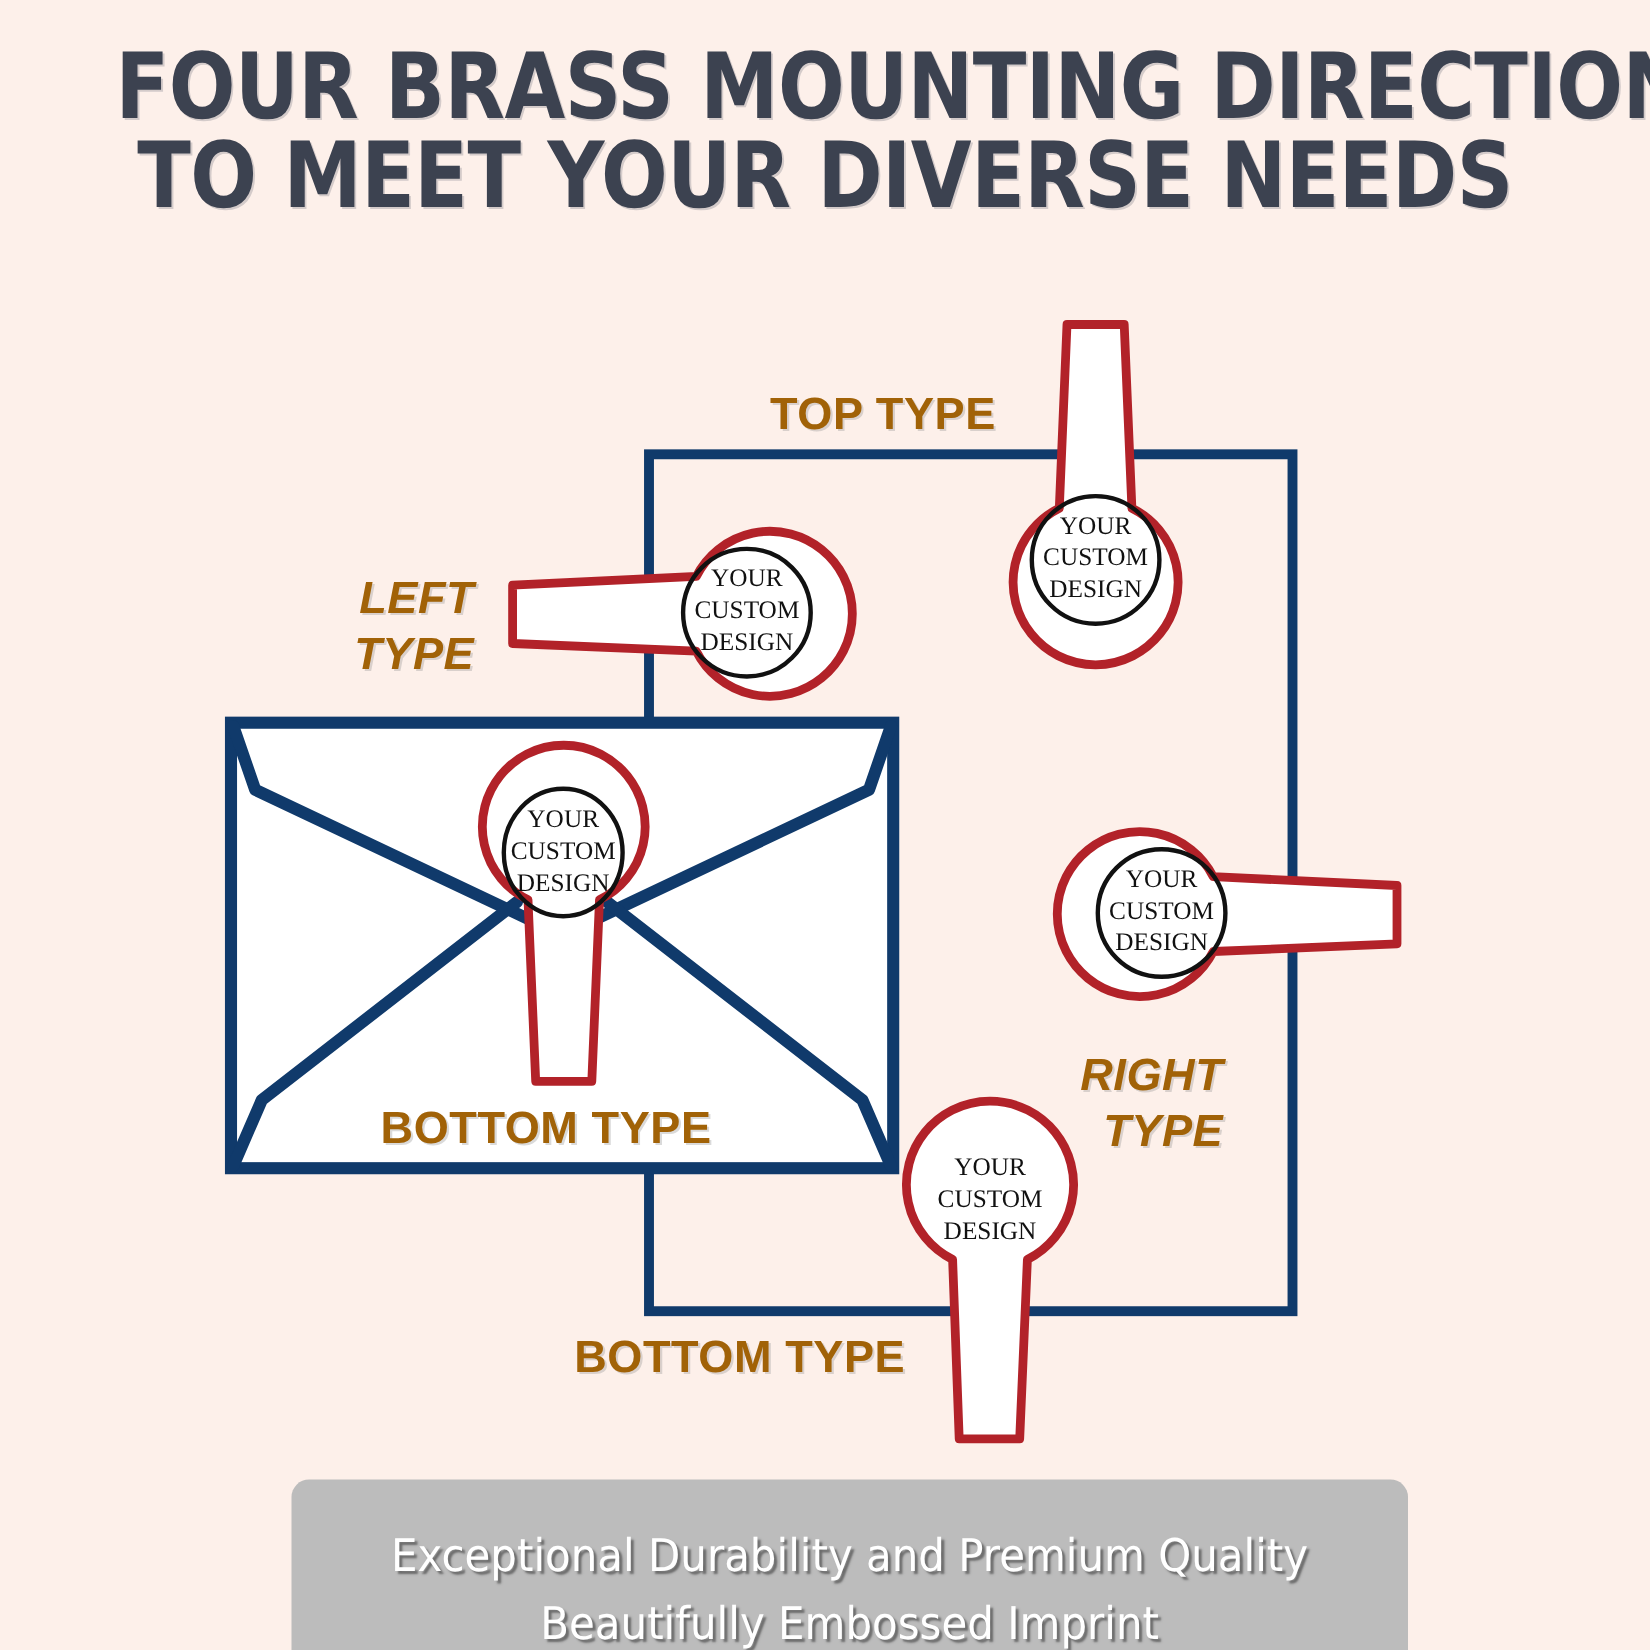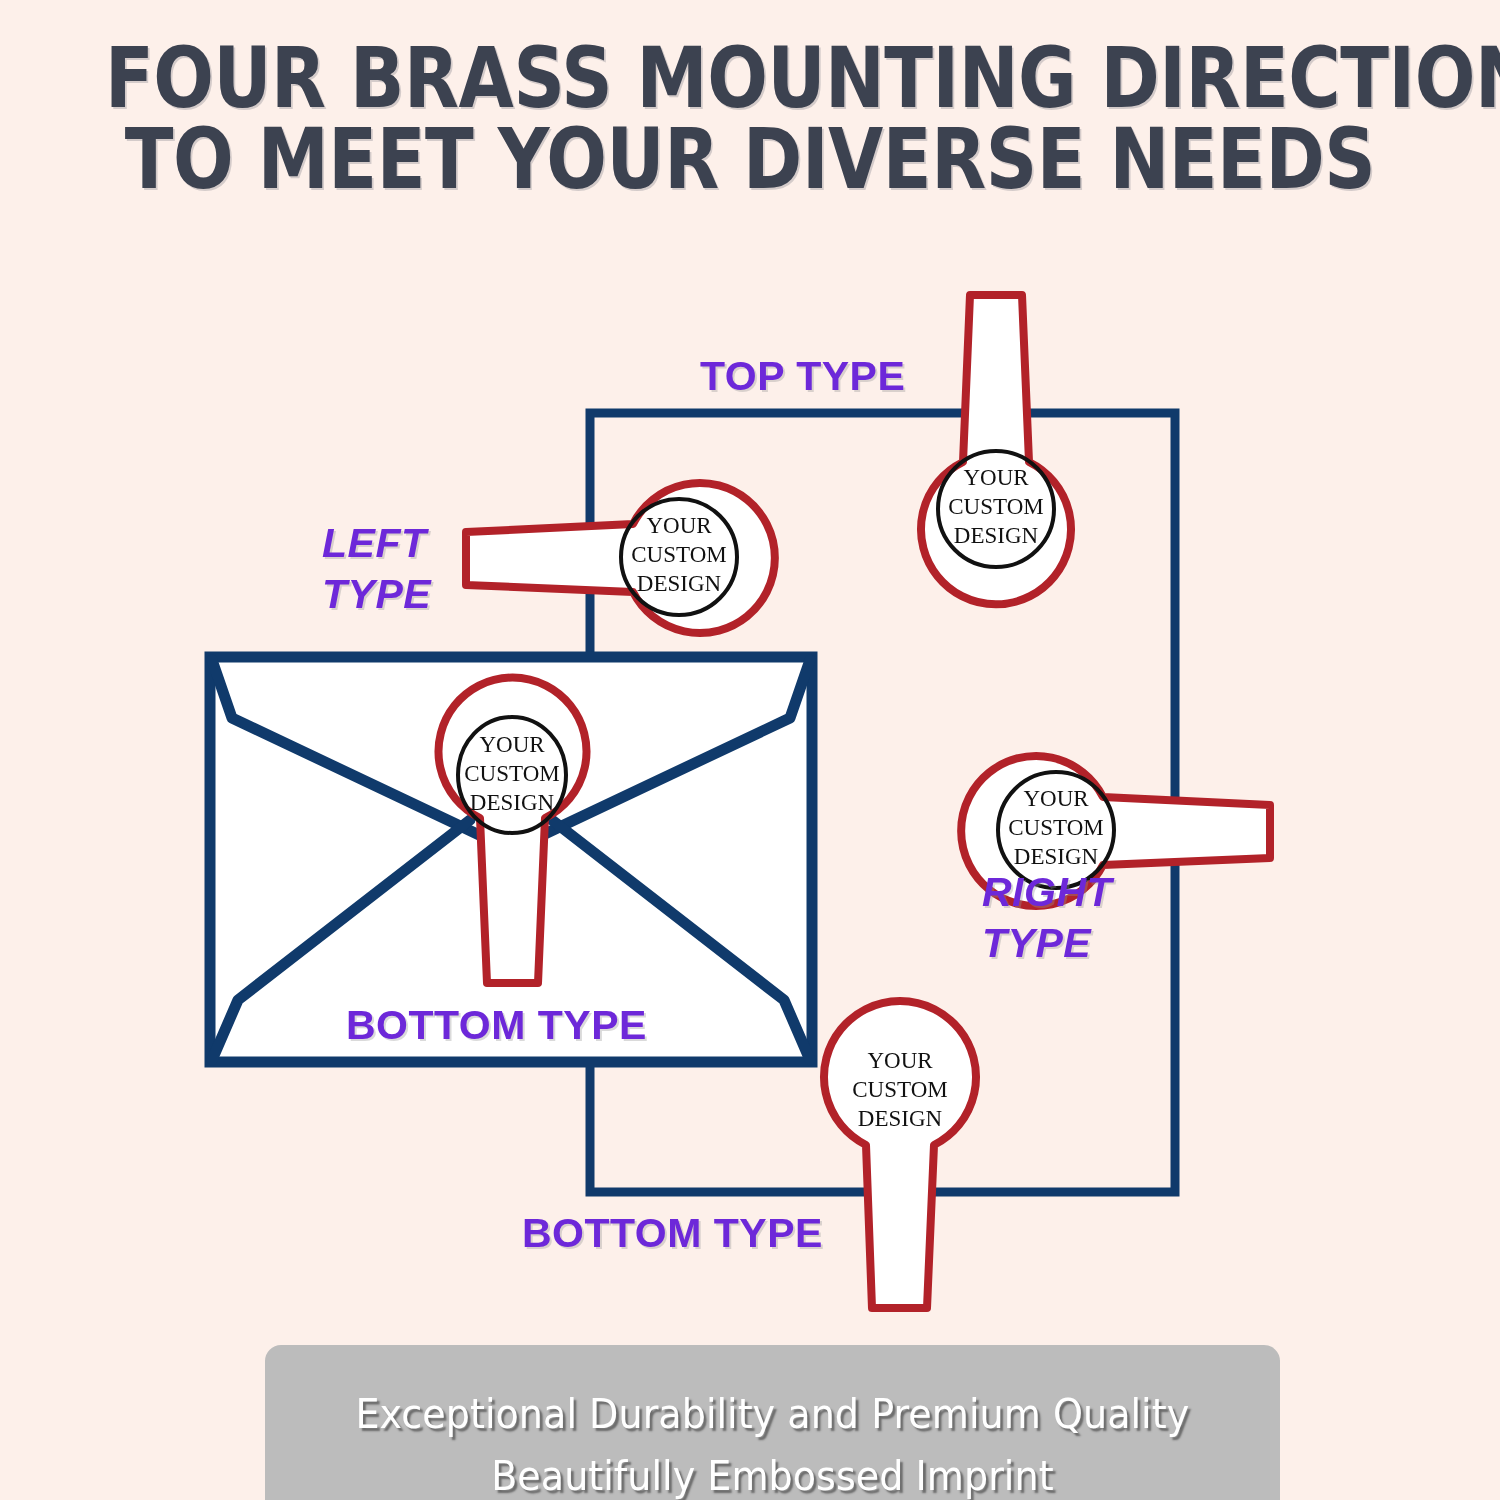--- a/index.html
+++ b/index.html
@@ -44,34 +44,35 @@
     position: absolute;
     top: 0;
     left: 0;
     width: 1500px;
     height: 1500px;
   }
 
   
   .lbl {
     position: absolute;
-    color: #6d28d9;
+    color: #a16207;
     font-family: "Liberation Sans", sans-serif;
     font-weight: bold;
     font-size: 41px;
     letter-spacing: 0.5px;
     white-space: nowrap;
     text-shadow: 2px 2px 0 rgba(150,150,150,0.35);
+    text-align: right;
   }
   .lbl.two-line { line-height: 1.25; font-style: italic; }
   .lbl span { display: block; }
 
   #label-top        { left: 700px;  top: 353px; }
   #label-left       { left: 322px;  top: 518px; }
-  #label-right      { left: 982px;  top: 867px; }
+  #label-right      { left: 982px;  top: 952px; }
   #label-bottom-env { left: 346px;  top: 1002px; }
   #label-bottom     { left: 522px;  top: 1210px; }
 
   
   #footer-banner {
     position: absolute;
     left: 265px;
     top: 1345px;
     width: 1015px;
     height: 200px;

